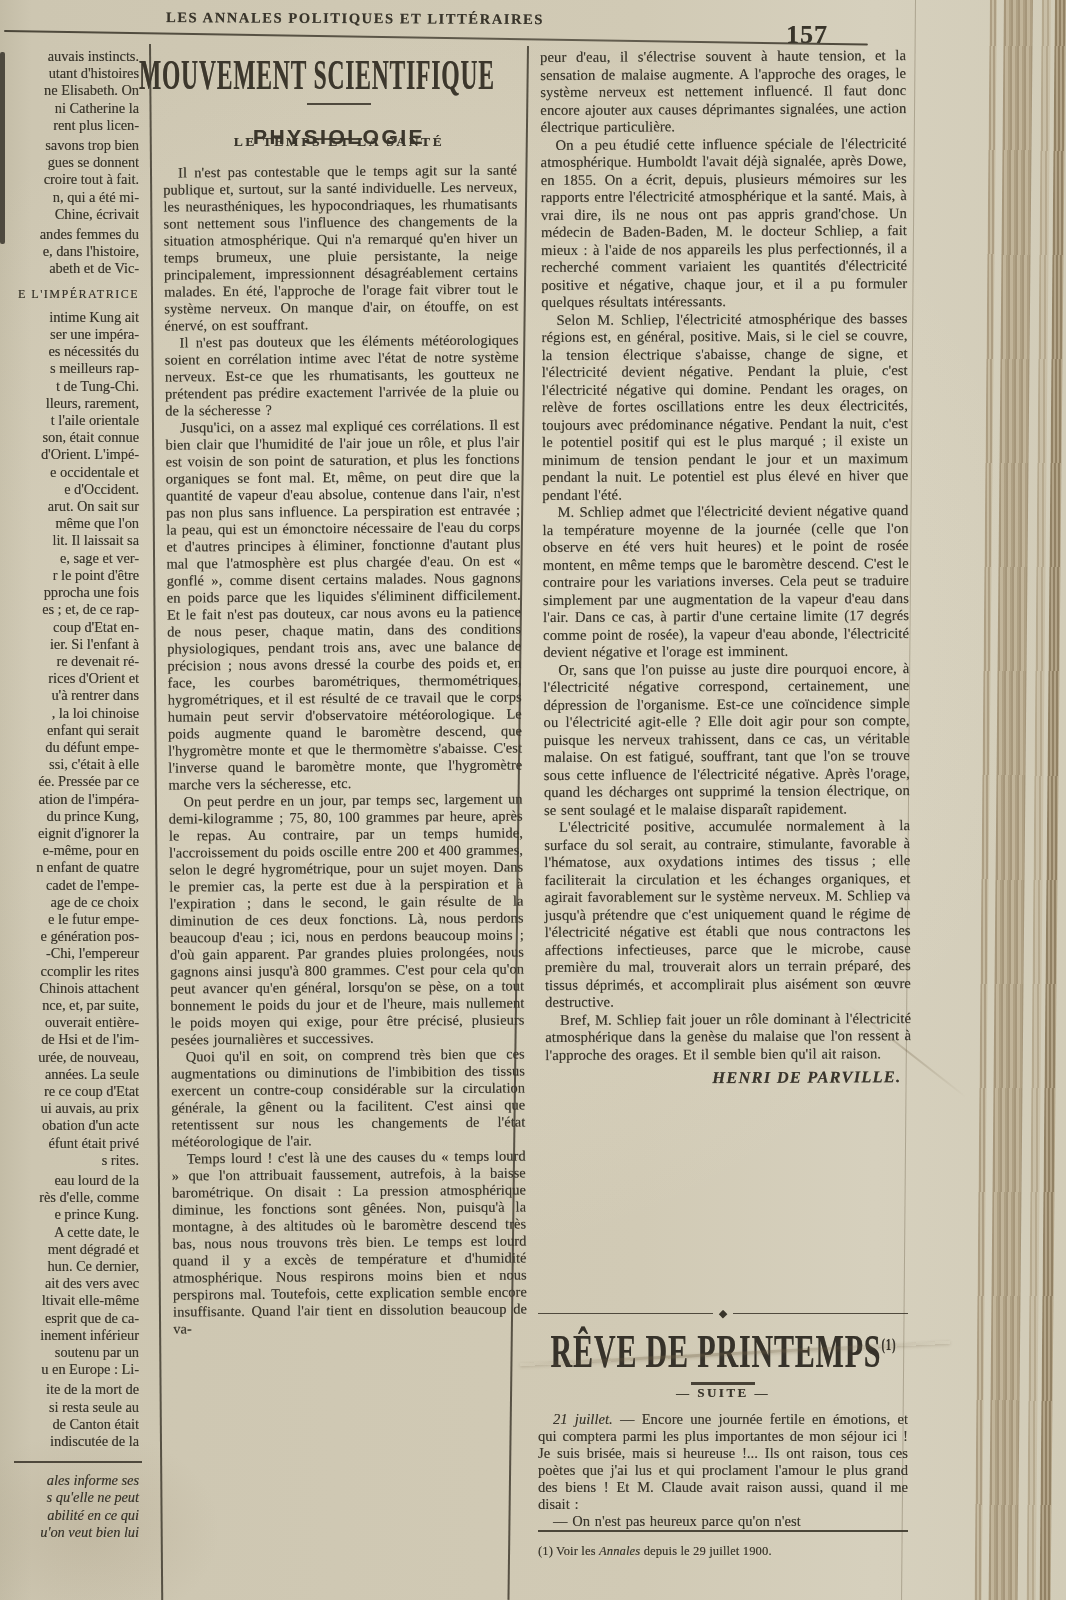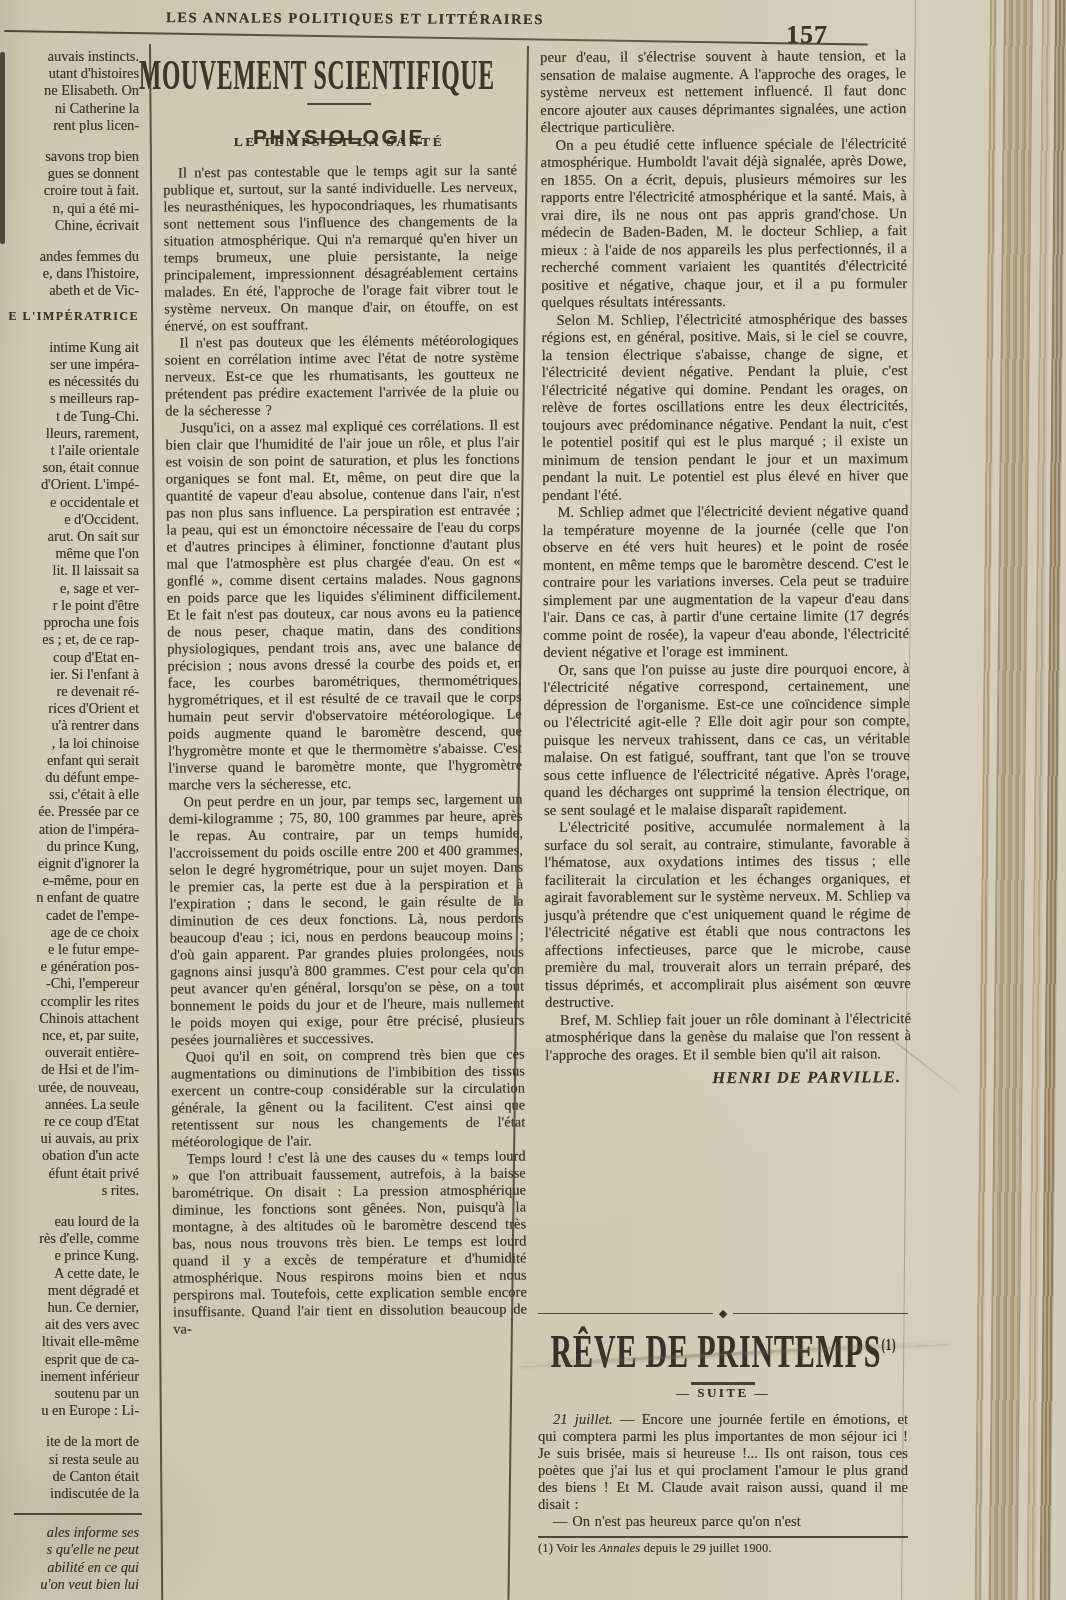--- a/index.html
+++ b/index.html
@@ -38,22 +38,22 @@
     position:absolute;left:915px;top:0;height:1600px;width:1.3px;
     background:rgba(96,85,62,.35);transform:rotate(0.5deg);transform-origin:top center;
   }
 
   
   .left-col{
     position:absolute;left:0;top:48px;width:142px;height:1552px;overflow:hidden;
     font-size:14.3px;line-height:17.2px;
   }
   .left-line{white-space:nowrap;text-align:right;padding-right:3px;}
-  .left-line.gap{margin-top:14px;}
-  .left-line.heading{font-size:12px;letter-spacing:1.5px;font-weight:bold;margin:8px 0 6px;}
+  .left-line.gap{margin-top:3px;}
+  .left-line.heading{font-size:12px;letter-spacing:1.5px;font-weight:normal;margin:8px 0 6px;}
   .left-line.italic{font-style:italic;}
   .left-rule{height:2px;background:rgba(56,51,40,.85);margin:11px 0 9px 14px;}
 
   
   .mid-col{position:absolute;left:161px;top:0;width:356px;}
   .m-title{
     position:absolute;top:52px;left:12px;width:100%;height:46px;
     display:flex;align-items:center;justify-content:flex-end;font-family:Liberation Serif, serif;
   }
   .m-title span{
@@ -95,21 +95,21 @@
   .spring-title{margin-top:9px;display:flex;justify-content:center;height:48px;align-items:center;}
   .spring-title .t{
     font-weight:bold;font-size:34px;white-space:nowrap;letter-spacing:1px;
     transform:scale(0.88,1.38);transform-origin:center center;color:#36322a;
   }
   .spring-title sup{font-size:12px;font-weight:bold;vertical-align:super;}
   .spring-title-rule{width:64px;height:3px;background:rgba(56,51,40,.9);margin:6px auto 0;}
   .spring-sub{margin-top:0;text-align:center;font-weight:bold;font-size:13px;letter-spacing:2.5px;}
   .spring-lead{margin-top:10px;}
   .footnote{
-    margin-top:6px;border-top:2px solid rgba(60,55,43,.9);padding-top:3px;
+    border-top:2px solid rgba(60,55,43,.9);padding-top:12px;
     font-size:12.4px;letter-spacing:0.2px;
   }
   .footnote em{font-style:italic;}
 
   
   .left-edge-mark{position:absolute;left:0;top:52px;width:5px;height:192px;background:#2f2c24;opacity:.8;border-radius:2px;}
   .book-edges{position:absolute;left:916px;top:-6px;width:150px;height:1612px;transform:rotate(0.55deg);transform-origin:top center;}
   .strip{position:absolute;top:0;height:100%;}
   .strip.s1{left:74px;width:7px;background:repeating-linear-gradient(90deg,rgba(146,126,94,.6) 0 2px,rgba(180,163,130,.45) 2px 4px);}
   .strip.s2{left:88px;width:29px;background:repeating-linear-gradient(90deg,rgba(138,117,84,.62) 0 2px,rgba(178,160,127,.55) 2px 5px,rgba(150,130,96,.6) 5px 7px);}

